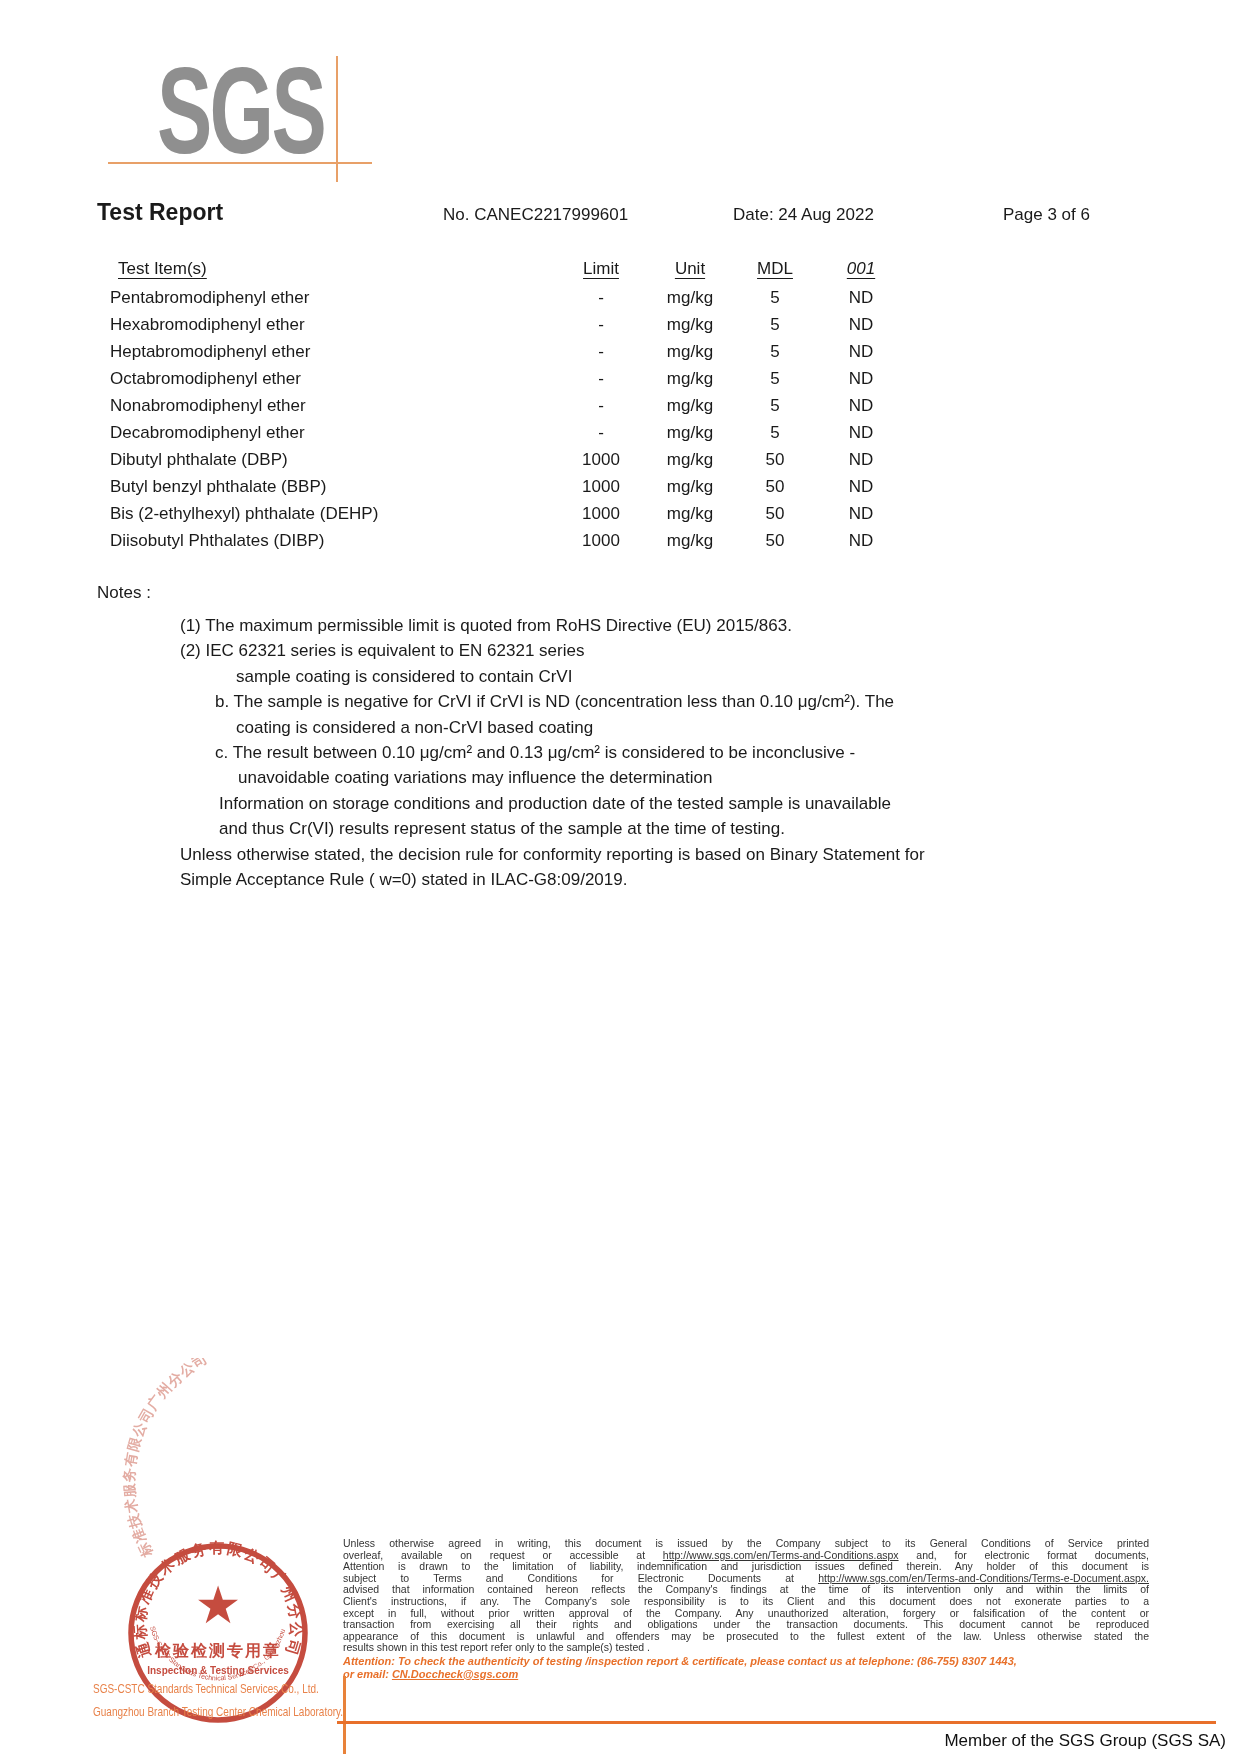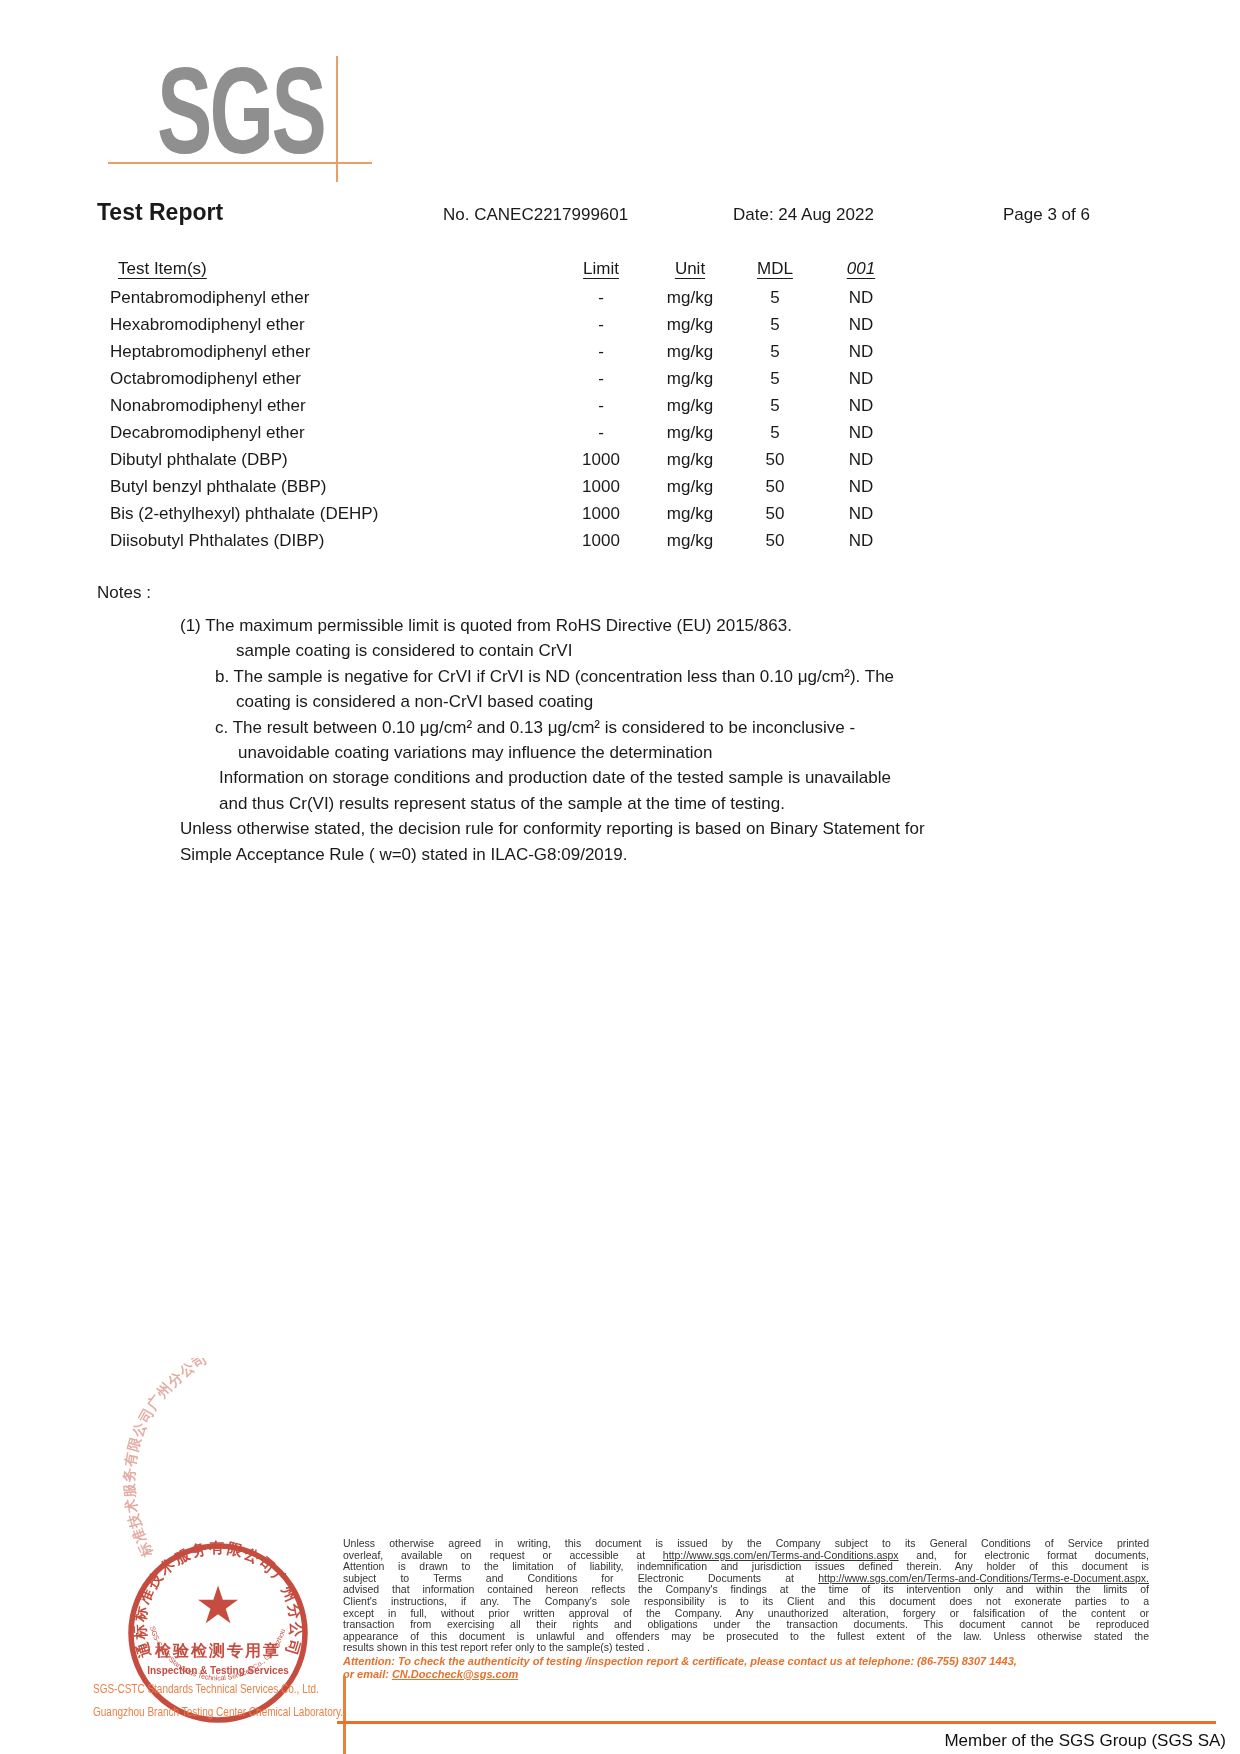--- a/index.html
+++ b/index.html
@@ -164,20 +164,21 @@
           <div class="tcell c3">50</div>
           <div class="tcell c4">ND</div>
         </div>
       </div>
   </div>
 
   <div class="notes">
     <div class="notes-heading">Notes :</div>
     <div id="notes-lines">
         <div class="note-line" style="padding-left: 83px;">(1) The maximum permissible limit is quoted from RoHS Directive (EU) 2015/863.</div>
+        <div class="note-line" style="padding-left: 83px;">(2) IEC 62321 series is equivalent to EN 62321 series</div>
         <div class="note-line" style="padding-left: 139px;">sample coating is considered to contain CrVI</div>
         <div class="note-line" style="padding-left: 118px;">b. The sample is negative for CrVI if CrVI is ND (concentration less than 0.10 μg/cm²). The</div>
         <div class="note-line" style="padding-left: 139px;">coating is considered a non-CrVI based coating</div>
         <div class="note-line" style="padding-left: 118px;">c. The result between 0.10 μg/cm² and 0.13 μg/cm² is considered to be inconclusive -</div>
         <div class="note-line" style="padding-left: 141px;">unavoidable coating variations may influence the determination</div>
         <div class="note-line" style="padding-left: 122px;">Information on storage conditions and production date of the tested sample is unavailable</div>
         <div class="note-line" style="padding-left: 122px;">and thus Cr(VI) results represent status of the sample at the time of testing.</div>
         <div class="note-line" style="padding-left: 83px;">Unless otherwise stated, the decision rule for conformity reporting is based on Binary Statement for</div>
         <div class="note-line" style="padding-left: 83px;">Simple Acceptance Rule ( w=0) stated in ILAC-G8:09/2019.</div>
       </div>

